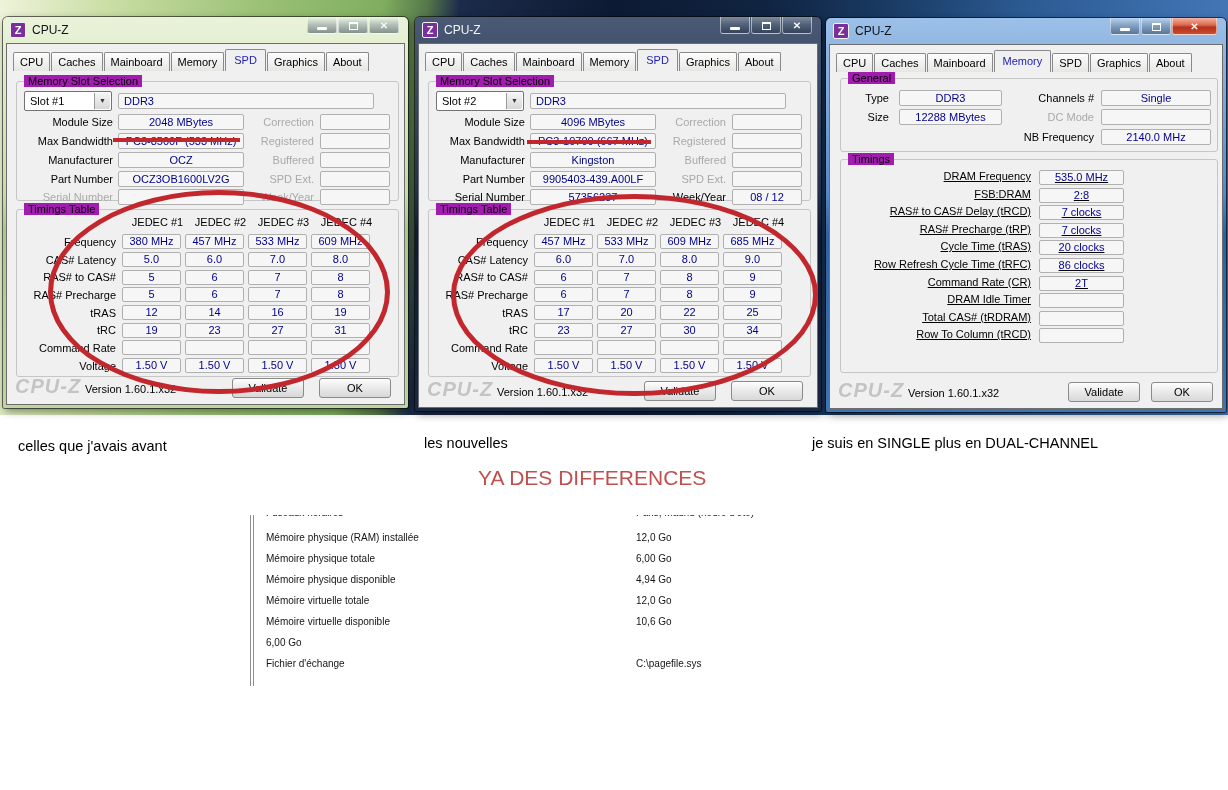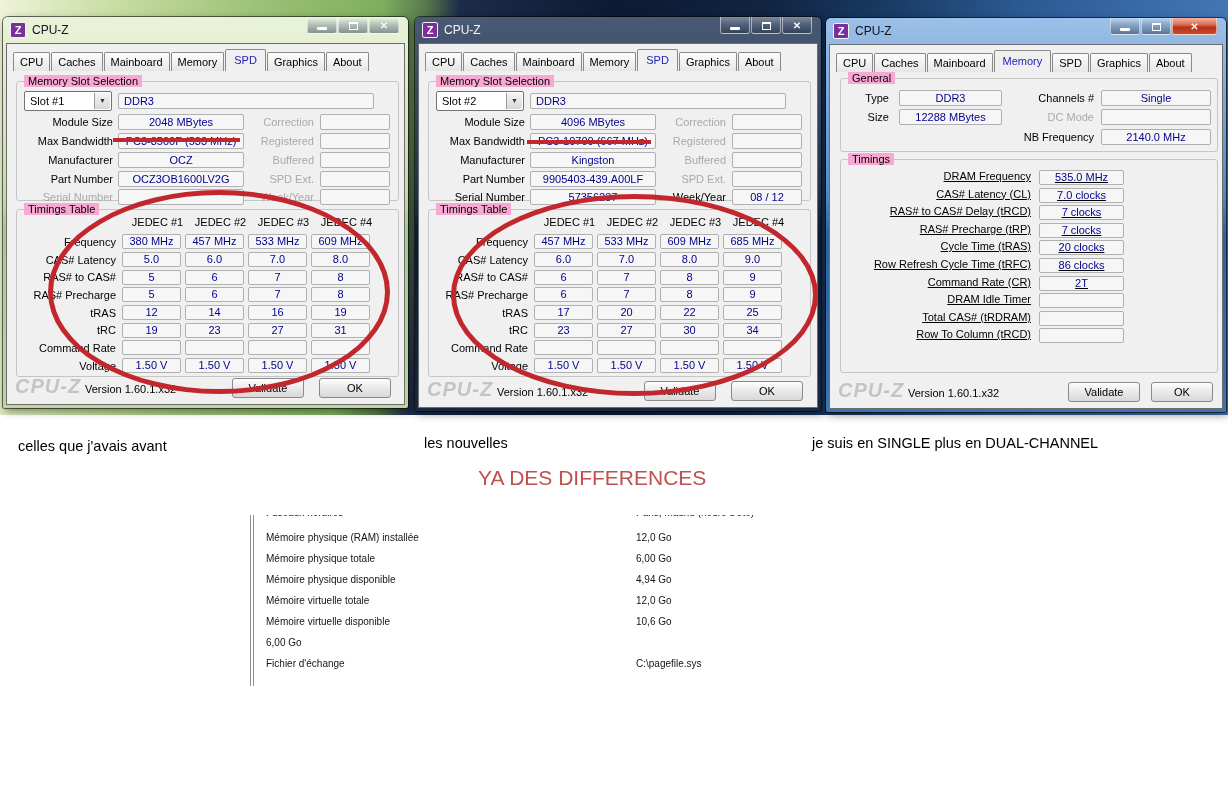--- a/index.html
+++ b/index.html
@@ -45,21 +45,21 @@
 
   
   .tabs { position:absolute; top:5px; left:6px; display:flex; align-items:flex-end; }
   .tab { font-size:11px; padding:3px 6px; margin-right:1px; color:#000;
          border:1px solid #898989; border-bottom:none; border-radius:2px 2px 0 0;
          background:linear-gradient(#fdfdfd,#e6e6e4); white-space:nowrap; }
   .tab.sel { background:#f0f0f0; color:#2222b8; padding:4px 8px 5px; position:relative; z-index:2; }
 
   
   .grp { position:absolute; border:1px solid #c6c6c6; border-radius:3px; }
-  .gtitle { position:absolute; top:-7px; left:7px; background:#f9a8d4;
+  .gtitle { position:absolute; top:-7px; left:7px; background:#a21caf;
             padding:0 4px; font-size:11px; color:#000; white-space:nowrap; }
   .flabel { position:absolute; font-size:11px; color:#000; text-align:right; white-space:nowrap; }
   .ffield { position:absolute; height:16px; border:1px solid #b0b0b0; border-radius:2px;
             background:#f6f6f6; color:#00008c; font-size:11px; line-height:14px; text-align:center; }
   .ffield.l { text-align:left; padding-left:5px; }
   .dis { color:#a9a9a9; }
   .combo { position:absolute; height:20px; border:1px solid #737373; border-radius:2px;
            background:#fff; font-size:11px; line-height:18px; padding-left:5px; color:#000; }
   .arrowbox { position:absolute; right:1px; top:1px; bottom:1px; width:16px;
               border-left:1px solid #9a9a9a; border-radius:0 2px 2px 0;
@@ -408,22 +408,22 @@
       <div class="ffield" style="left:260px; top:50px; width:110px;">2140.0 MHz</div>
     </div>
     <div class="grp" style="left:10px; top:114px; width:378px; height:214px;">
       <span class="gtitle">Timings</span>
       <div style="position:absolute; left:6px; top:10px;">
         <div class="mrow">
           <span class="mlabel">DRAM Frequency</span>
           <span class="mfield">535.0 MHz</span>
         </div>
         <div class="mrow">
-          <span class="mlabel">CAS# Latency (CL)</span>
-          <span class="mfield">7.0 clocks</span>
+          <span class="mlabel">FSB:DRAM</span>
+          <span class="mfield">2:8</span>
         </div>
         <div class="mrow">
           <span class="mlabel">RAS# to CAS# Delay (tRCD)</span>
           <span class="mfield">7 clocks</span>
         </div>
         <div class="mrow">
           <span class="mlabel">RAS# Precharge (tRP)</span>
           <span class="mfield">7 clocks</span>
         </div>
         <div class="mrow">

